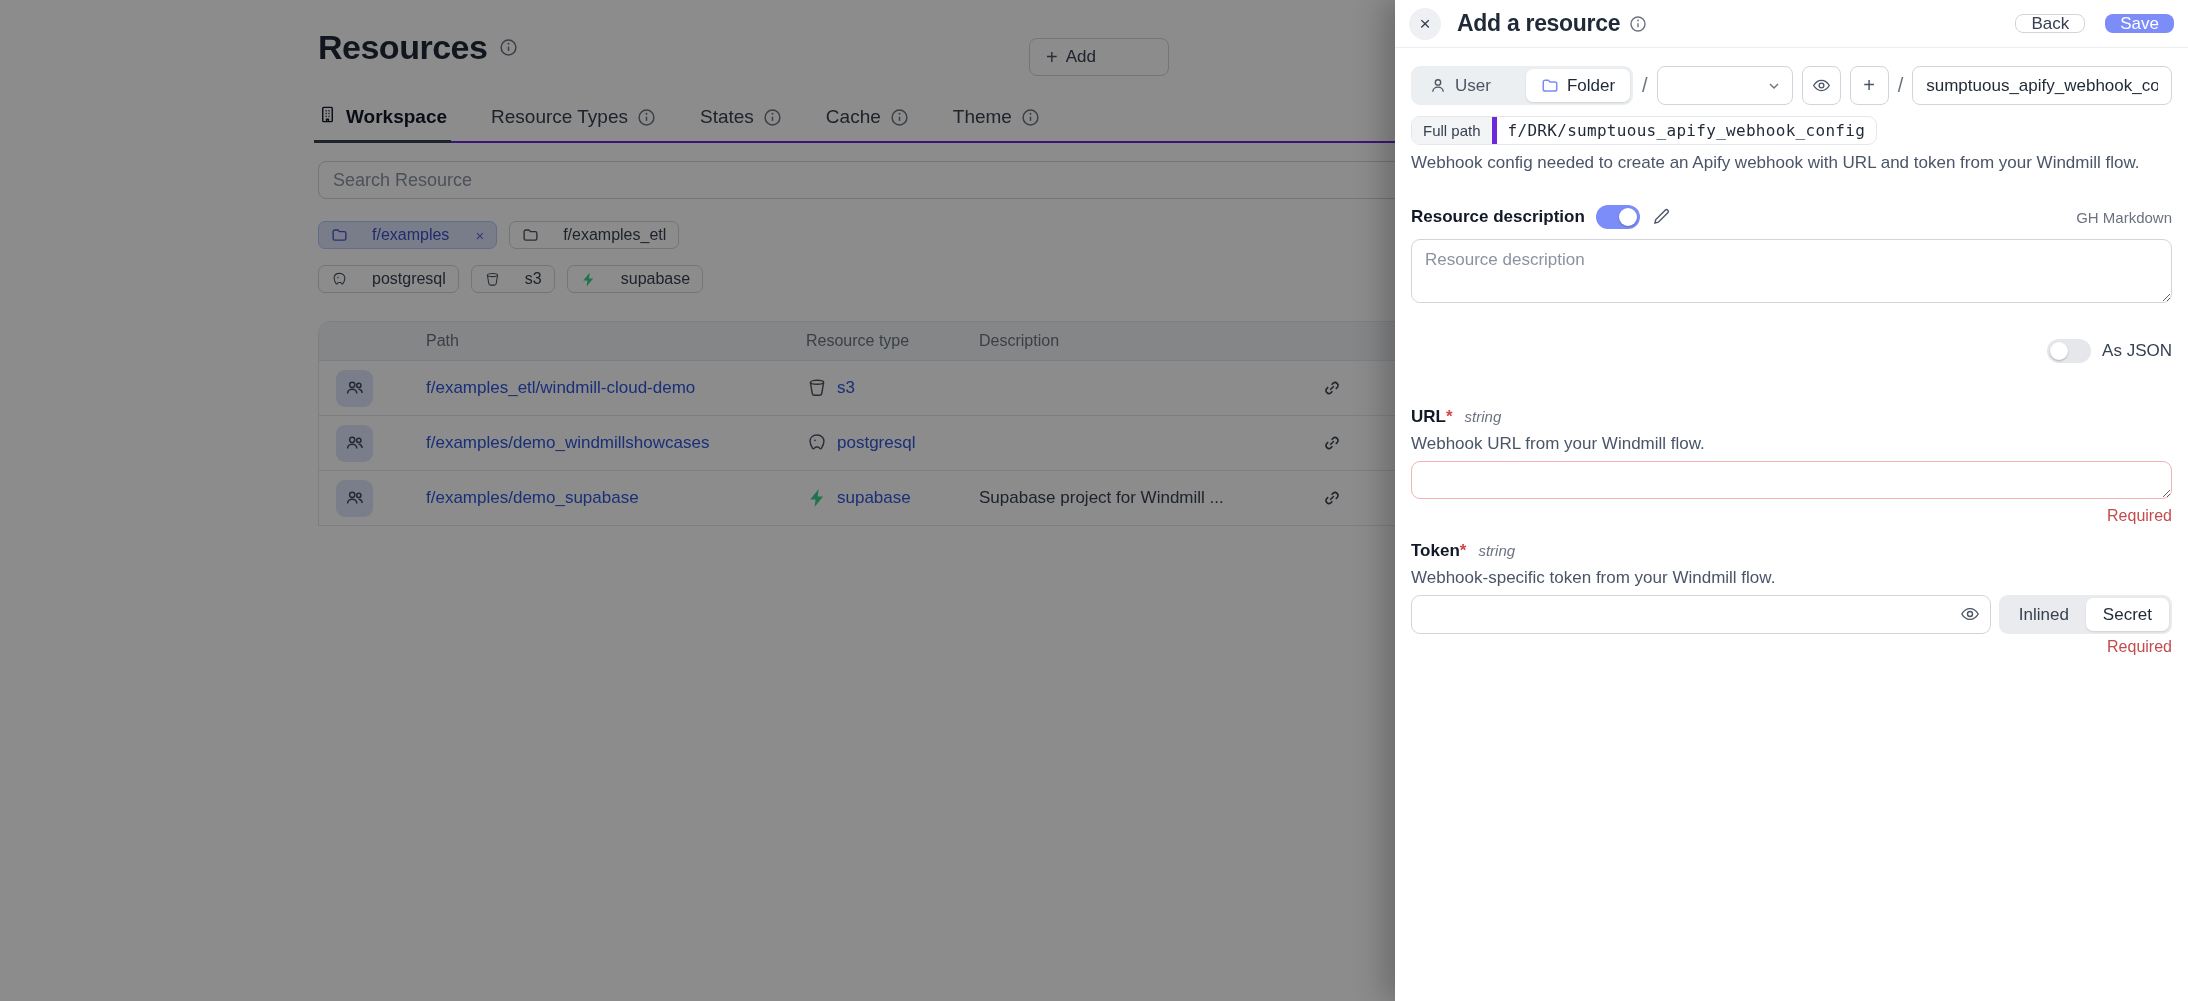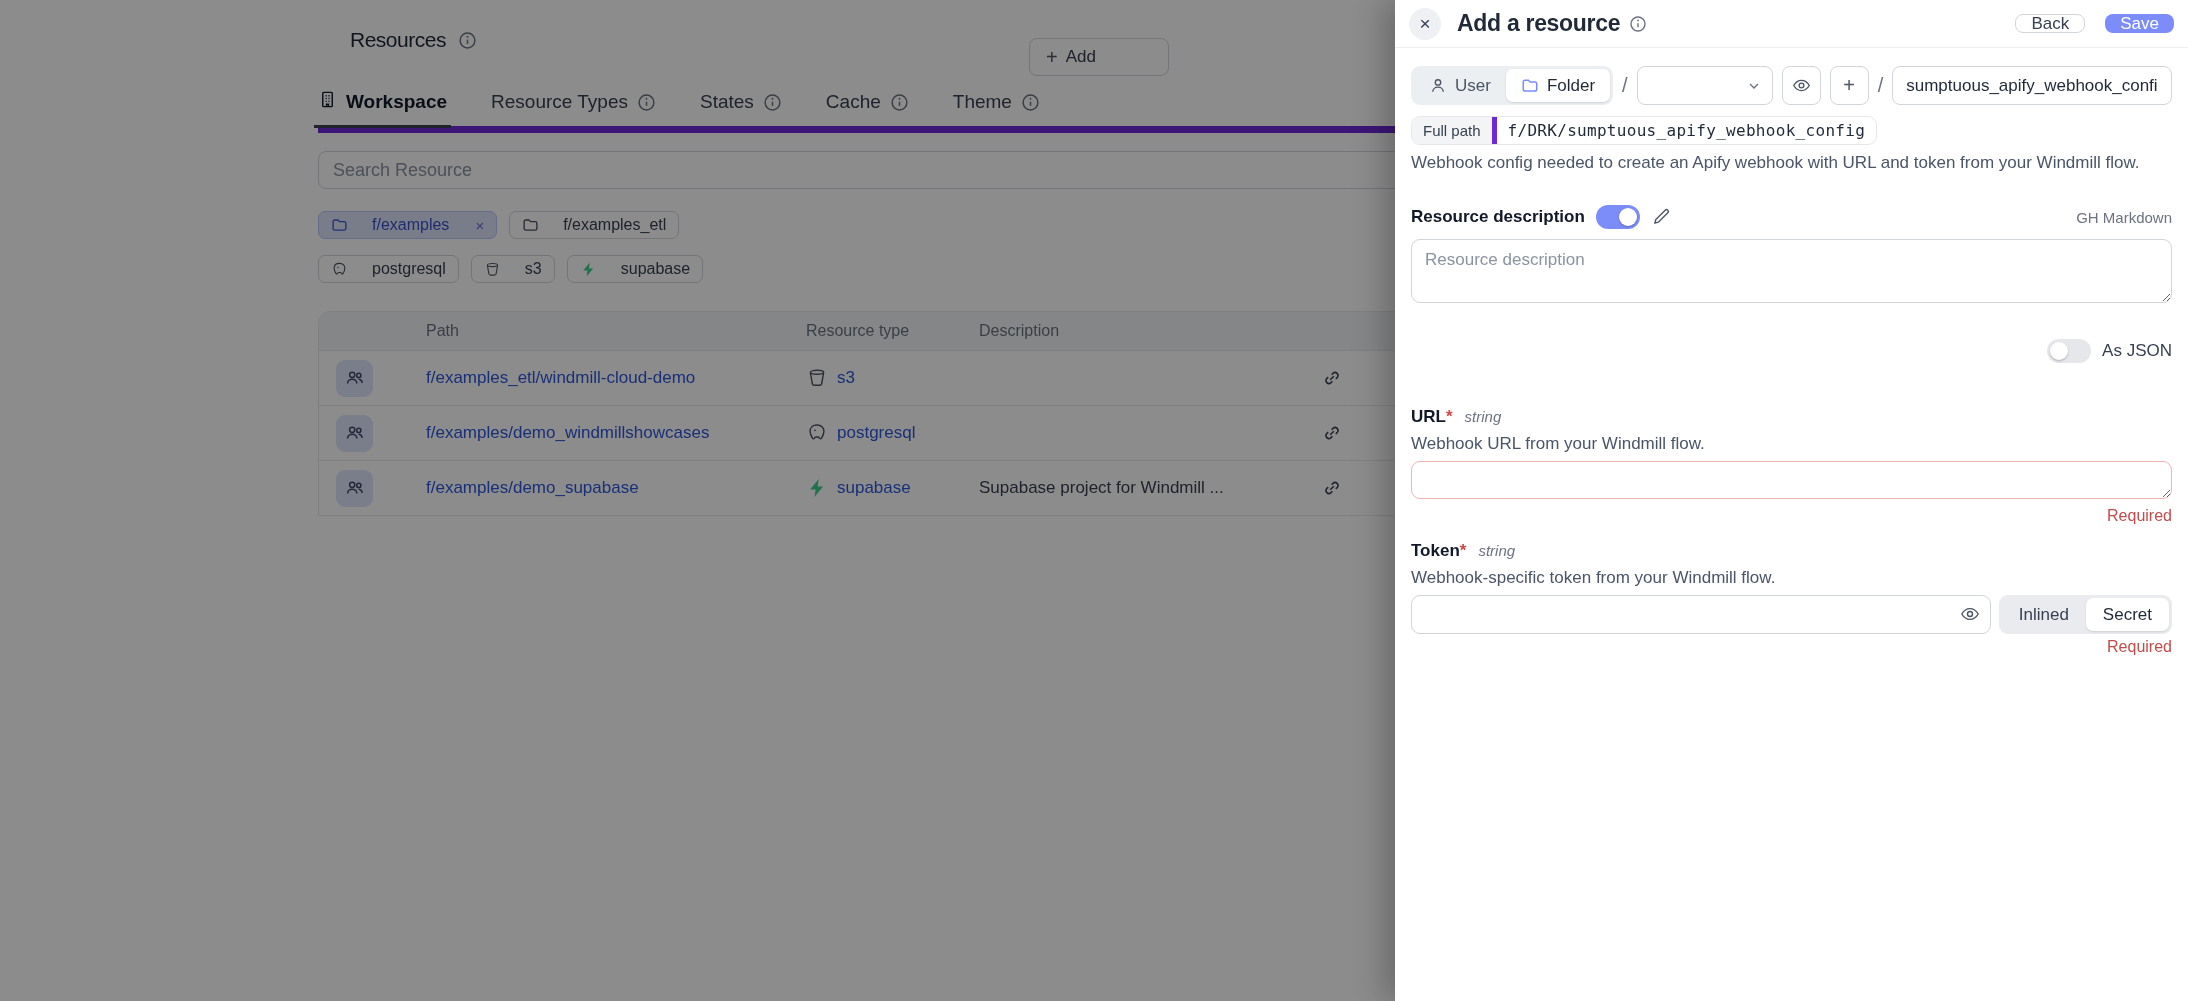--- a/index.html
+++ b/index.html
@@ -4,28 +4,28 @@
 <style>
   * { margin:0; padding:0; box-sizing:border-box; }
   html,body { width:2188px; height:1001px; overflow:hidden; background:#fff;
     font-family:"Liberation Sans", sans-serif; color:#2d3748; }
   .stage { position:relative; width:2188px; height:1001px; }
 
   
   .page { position:absolute; inset:0; background:#fff; }
   .page-inner { position:absolute; left:318px; top:0; width:1560px; }
   .h1-row { margin-top:28px; display:flex; align-items:center; gap:12px; }
-  h1 { font-size:21px; font-weight:normal; color:#1f2937; letter-spacing:-0.5px;margin-left:32px; }
+  h1 { font-size:34px; font-weight:bold; color:#1f2937; letter-spacing:-0.5px; }
   .info-ic { color:#6b7280; display:inline-flex; }
   .add-btn { position:absolute; left:1029px; top:38px; height:38px; display:flex; align-items:center;
     gap:8px; padding:0 16px; border:1px solid #d1d5db; border-radius:8px; background:#fff;
     font-size:17px; color:#374151; width:140px; overflow:hidden; white-space:nowrap; }
   .plus-glyph { font-size:20px; color:#4b5563; line-height:1; }
 
-  .tabs { margin-top:38px; display:flex; gap:44px; border-bottom:7px solid #6d28d9; }
+  .tabs { margin-top:38px; display:flex; gap:44px; border-bottom:2px solid #6d28d9; }
   .tab { display:flex; align-items:center; gap:9px; padding-bottom:12px; font-size:19px;
     color:#374151; position:relative; cursor:pointer; }
   .tab.active { font-weight:bold; color:#111827; }
   .tab.active::after { content:""; position:absolute; left:-4px; right:-4px; bottom:-2px;
     height:3px; background:#374151; }
   .tab .info-ic svg { width:19px; height:19px; }
 
   .search { margin-top:18px; width:1445px; height:38px; border:1px solid #d1d5db; border-radius:8px;
     padding:0 14px; font-size:18px; color:#111827; background:#fff; display:block; }
   .search::placeholder { color:#8b93a1; }
@@ -68,21 +68,21 @@
   .d-title { font-size:23px; font-weight:bold; color:#1f2937; margin-left:16px; letter-spacing:-0.3px; }
   .d-title-info { margin-left:9px; color:#6b7280; display:flex; }
   .d-head-spacer { flex:1; }
   .btn { height:19px; padding:0 15px; border-radius:8px; font-size:17px; display:inline-flex;
     align-items:center; justify-content:center; }
   .btn-back { background:#fff; border:1px solid #d1d5db; color:#374151; }
   .btn-save { border:none; color:#fff; margin-left:20px; font-weight:normal; }
 
   .d-body { padding:18px 16px 0 16px; }
   .pathrow { display:flex; align-items:center; gap:9px; height:39px; }
-  .tgl-group { background:#eceff2; border-radius:9px; padding:3px; display:flex; height:39px; align-items:stretch; }
+  .tgl-group { background:#eceff2; border-radius:9px; padding:3px; display:flex; height:39px; align-items:stretch;gap:20px; }
   .tgl-btn { display:flex; align-items:center; gap:8px; padding:0 15px; font-size:17px;
     color:#4b5563; border-radius:7px; border:none; background:transparent; }
   .tgl-btn.on { background:#fff; color:#1f2937; box-shadow:0 1px 2px rgba(0,0,0,0.12); }
   .tgl-btn svg { width:18px; height:18px; }
   .slash { color:#6b7280; font-size:20px; }
   .dd { width:136px; height:39px; border:1px solid #d1d5db; border-radius:8px; background:#fff;
     display:flex; align-items:center; justify-content:flex-end; padding:0 10px; color:#6b7280; }
   .dd svg { width:16px; height:16px; }
   .sq-btn { width:39px; height:39px; border:1px solid #d1d5db; border-radius:8px; background:#fff;
     display:flex; align-items:center; justify-content:center; color:#4b5563; font-size:20px; }

